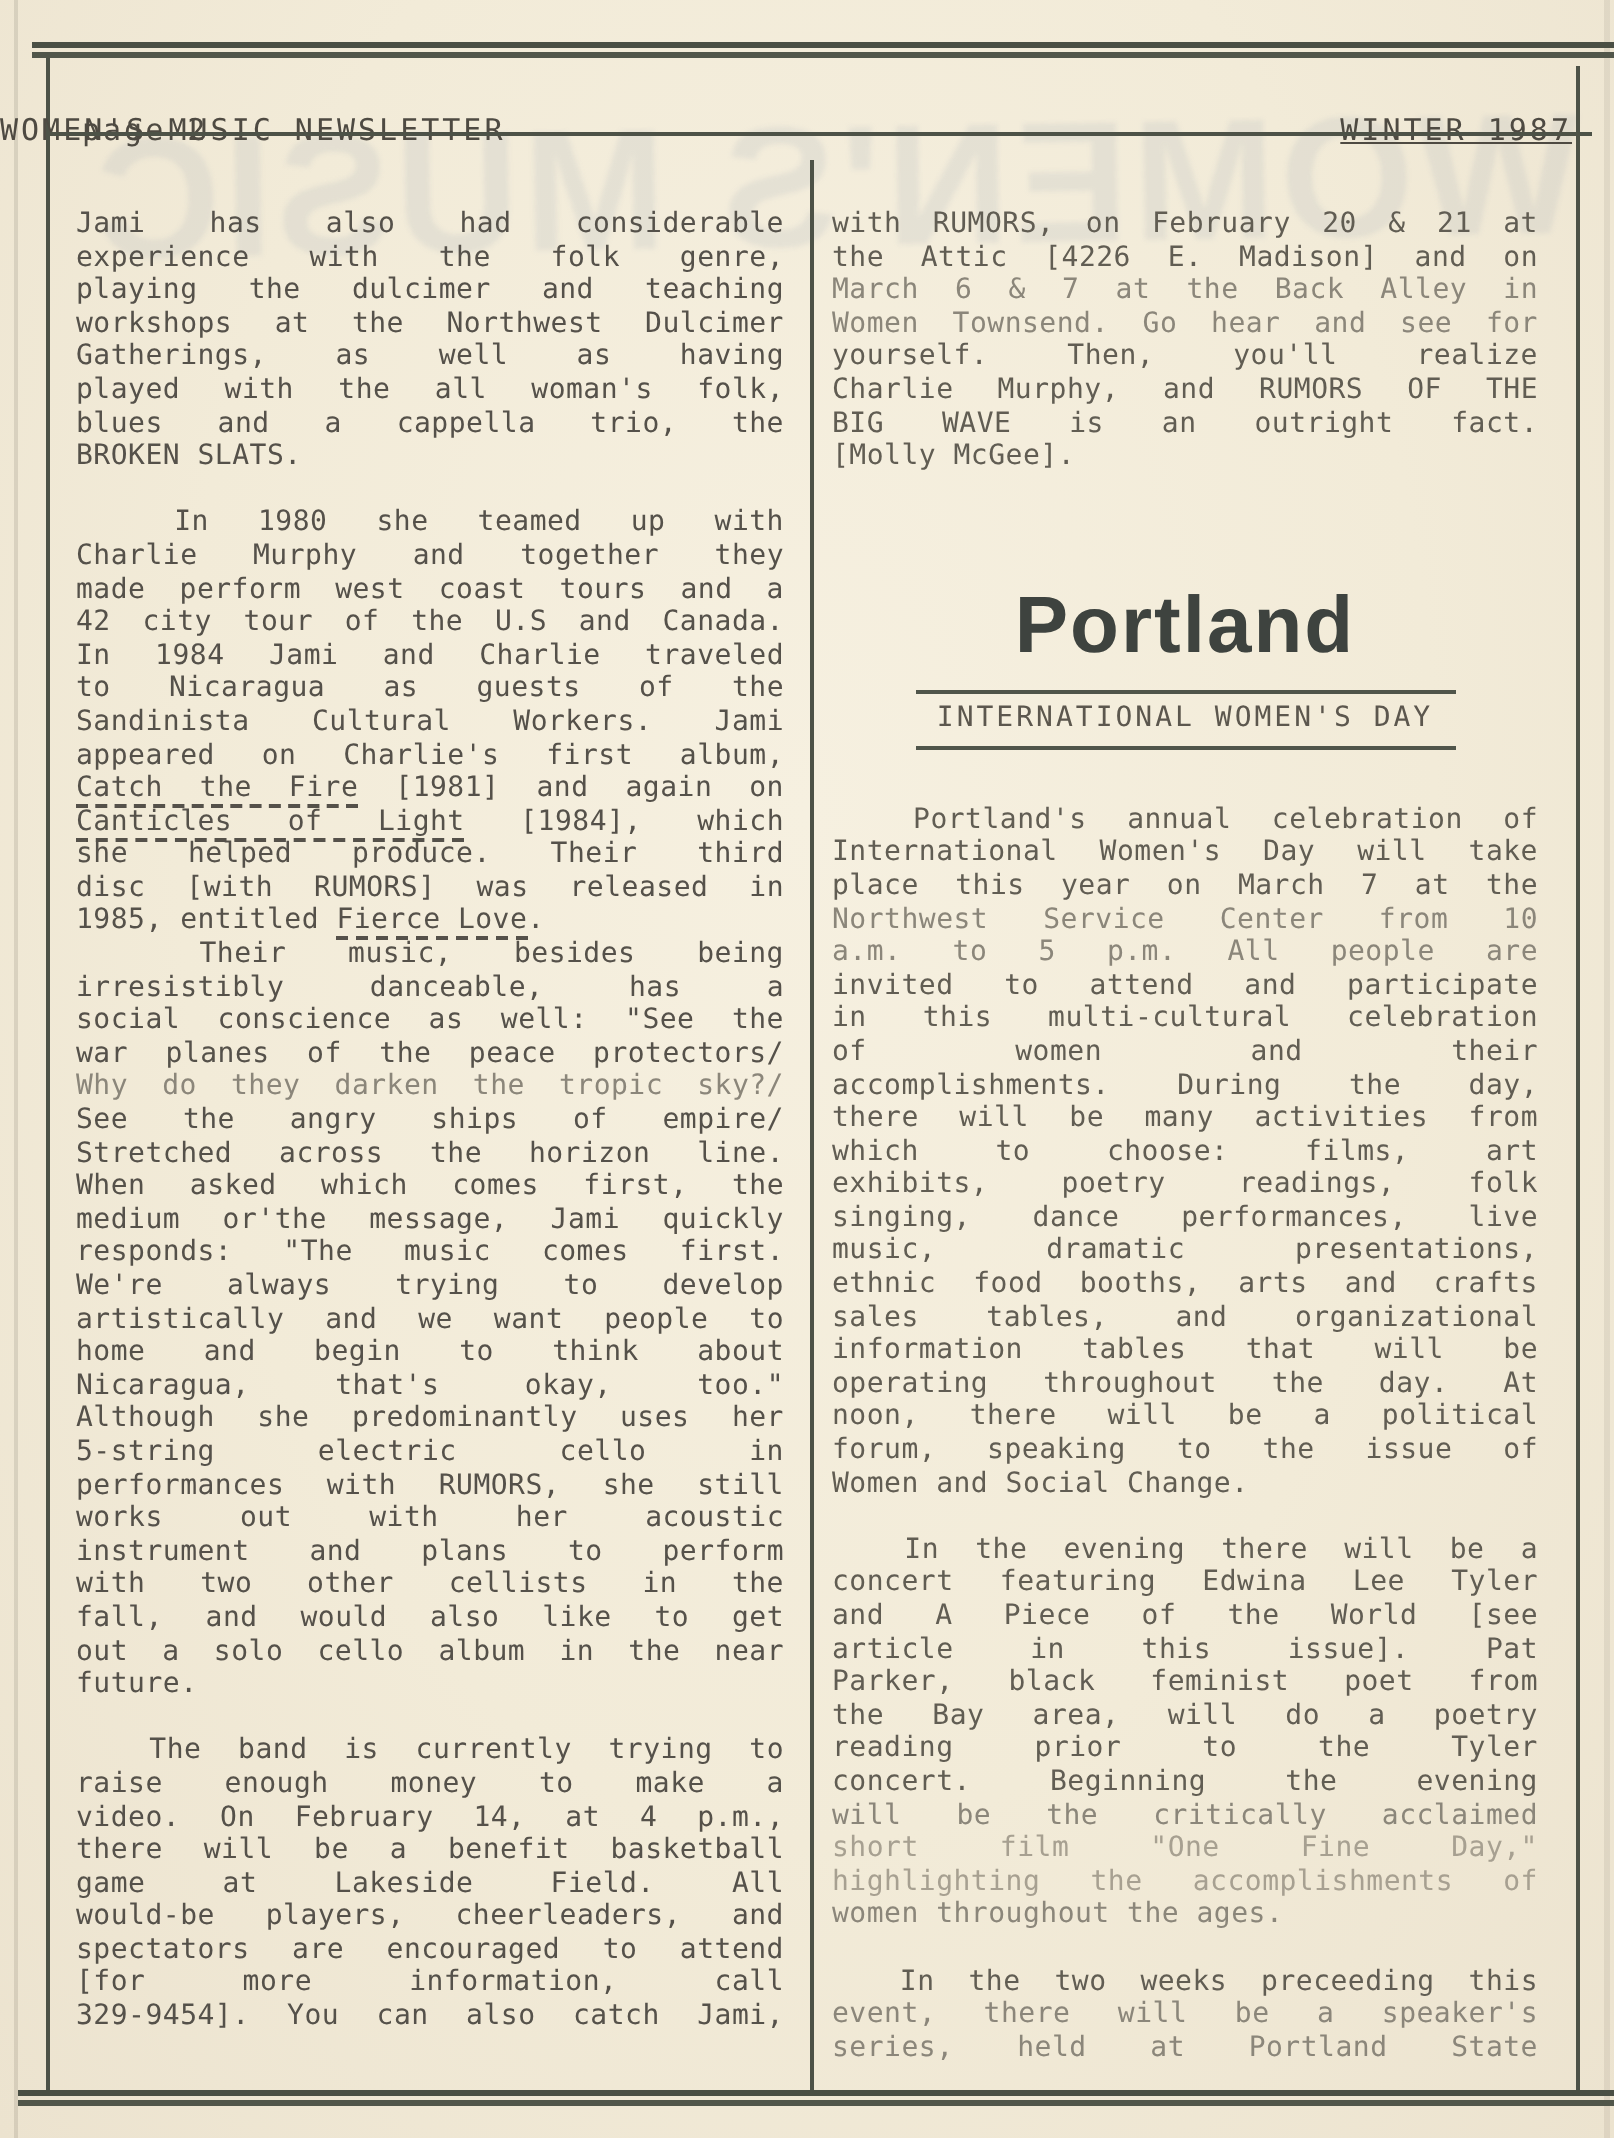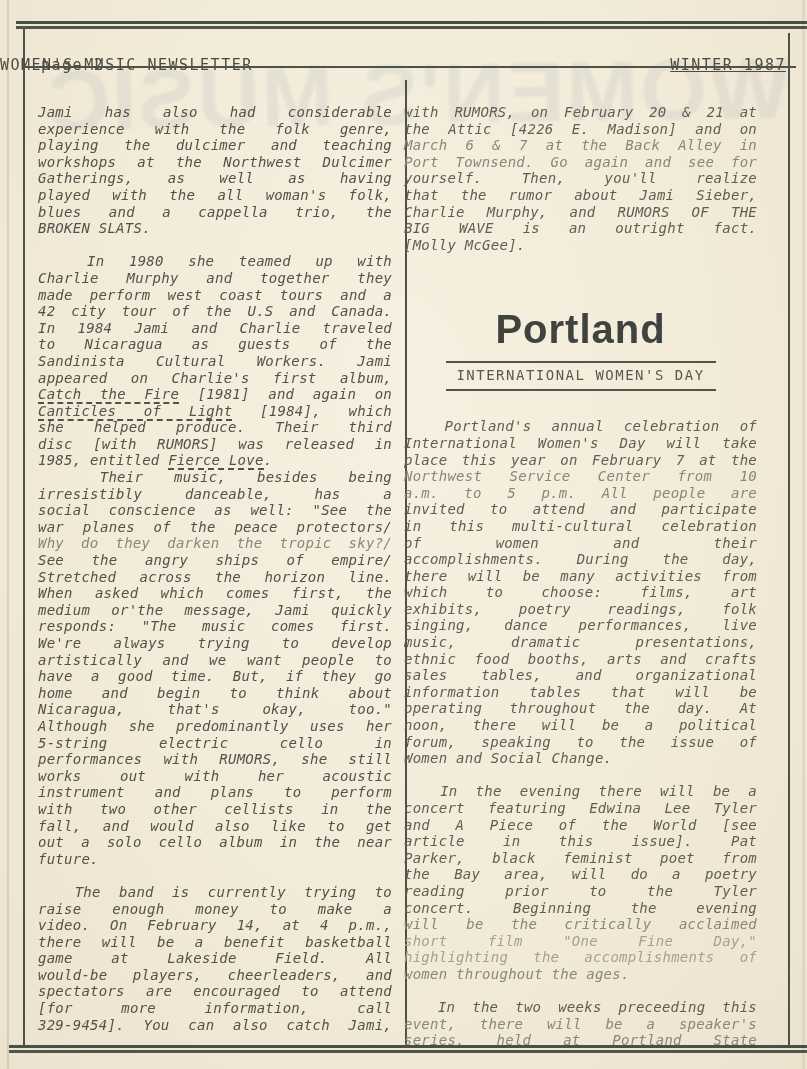--- a/index.html
+++ b/index.html
@@ -32,23 +32,23 @@
 
   
   .hdr { position:absolute; top:36px; font-size:15px; color:#4e4a42; letter-spacing:1.5px; white-space:nowrap;margin-top:20px; }
   .hdr-page  { left:41px; }
   .hdr-title { left:0; width:807px; }
   .hdr-issue { right:21px;text-decoration:underline; }
 
   
   .col { position:absolute; top:104px; font-size:14px; color:#55514a; }
   .col-left  { left:38px;  width:354px; }
-  .col-right { left:404px; width:353px; color:#615d53; }
-
-  .para { margin-top:16.6px;font-style:italic; }
+  .col-right { left:416px; width:353px; color:#615d53; }
+
+  .para { margin-top:16.6px; }
   .col .para:first-child, .para.flush { margin-top:0; }
   .line {
     height:16.6px; line-height:16.6px; letter-spacing:0.25px;
     text-align:justify; text-align-last:justify; white-space:nowrap; overflow:visible;
   }
   .line.endp { text-align-last:left; }
   .line.lt  { color:#8b867a; }
   .line.lt2 { color:#a7a091; }
   .u { border-bottom:2px dashed currentColor; padding-bottom:0px; }
 
@@ -116,21 +116,20 @@
         <div class="line"><span>social conscience as well: "See the</span></div>
         <div class="line"><span>war planes of the peace protectors/</span></div>
         <div class="line lt"><span>Why do they darken the tropic sky?/</span></div>
         <div class="line"><span>See the angry ships of empire/</span></div>
         <div class="line"><span>Stretched across the horizon line.</span></div>
         <div class="line"><span>When asked which comes first, the</span></div>
         <div class="line"><span>medium or'the message, Jami quickly</span></div>
         <div class="line"><span>responds: "The music comes first.</span></div>
         <div class="line"><span>We're always trying to develop</span></div>
         <div class="line"><span>artistically and we want people to</span></div>
-        <div class="line"><span>have a good time. But, if they go</span></div>
         <div class="line"><span>home and begin to think about</span></div>
         <div class="line"><span>Nicaragua, that's okay, too."</span></div>
         <div class="line"><span>Although she predominantly uses her</span></div>
         <div class="line"><span>5-string electric cello in</span></div>
         <div class="line"><span>performances with RUMORS, she still</span></div>
         <div class="line"><span>works out with her acoustic</span></div>
         <div class="line"><span>instrument and plans to perform</span></div>
         <div class="line"><span>with two other cellists in the</span></div>
         <div class="line"><span>fall, and would also like to get</span></div>
         <div class="line"><span>out a solo cello album in the near</span></div>
@@ -146,33 +145,32 @@
         <div class="line"><span>spectators are encouraged to attend</span></div>
         <div class="line"><span>[for more information, call</span></div>
         <div class="line"><span>329-9454]. You can also catch Jami,</span></div>
       </div>
     </div>
   <div class="col col-right">
       <div class="para">
         <div class="line"><span>with RUMORS, on February 20 &amp; 21 at</span></div>
         <div class="line"><span>the Attic [4226 E. Madison] and on</span></div>
         <div class="line lt"><span>March 6 &amp; 7 at the Back Alley in</span></div>
-        <div class="line lt"><span>Port Townsend. Go again and see for</span></div>
+        <div class="line lt"><span>Women Townsend. Go hear and see for</span></div>
         <div class="line"><span>yourself. Then, you'll realize</span></div>
-        <div class="line"><span>that the rumor about Jami Sieber,</span></div>
         <div class="line"><span>Charlie Murphy, and RUMORS OF THE</span></div>
         <div class="line"><span>BIG WAVE is an outright fact.</span></div>
         <div class="line endp"><span>[Molly McGee].</span></div>
       </div>
       <div class="heading">Portland</div>
       <div class="subheading">INTERNATIONAL WOMEN'S DAY</div>
       <div class="para">
         <div class="line"><span>&nbsp;&nbsp;Portland's annual celebration of</span></div>
         <div class="line"><span>International Women's Day will take</span></div>
-        <div class="line"><span>place this year on February 7 at the</span></div>
+        <div class="line"><span>place this year on March 7 at the</span></div>
         <div class="line lt"><span>Northwest Service Center from 10</span></div>
         <div class="line lt"><span>a.m. to 5 p.m. All people are</span></div>
         <div class="line"><span>invited to attend and participate</span></div>
         <div class="line"><span>in this multi-cultural celebration</span></div>
         <div class="line"><span>of women and their</span></div>
         <div class="line"><span>accomplishments. During the day,</span></div>
         <div class="line"><span>there will be many activities from</span></div>
         <div class="line"><span>which to choose: films, art</span></div>
         <div class="line"><span>exhibits, poetry readings, folk</span></div>
         <div class="line"><span>singing, dance performances, live</span></div>

